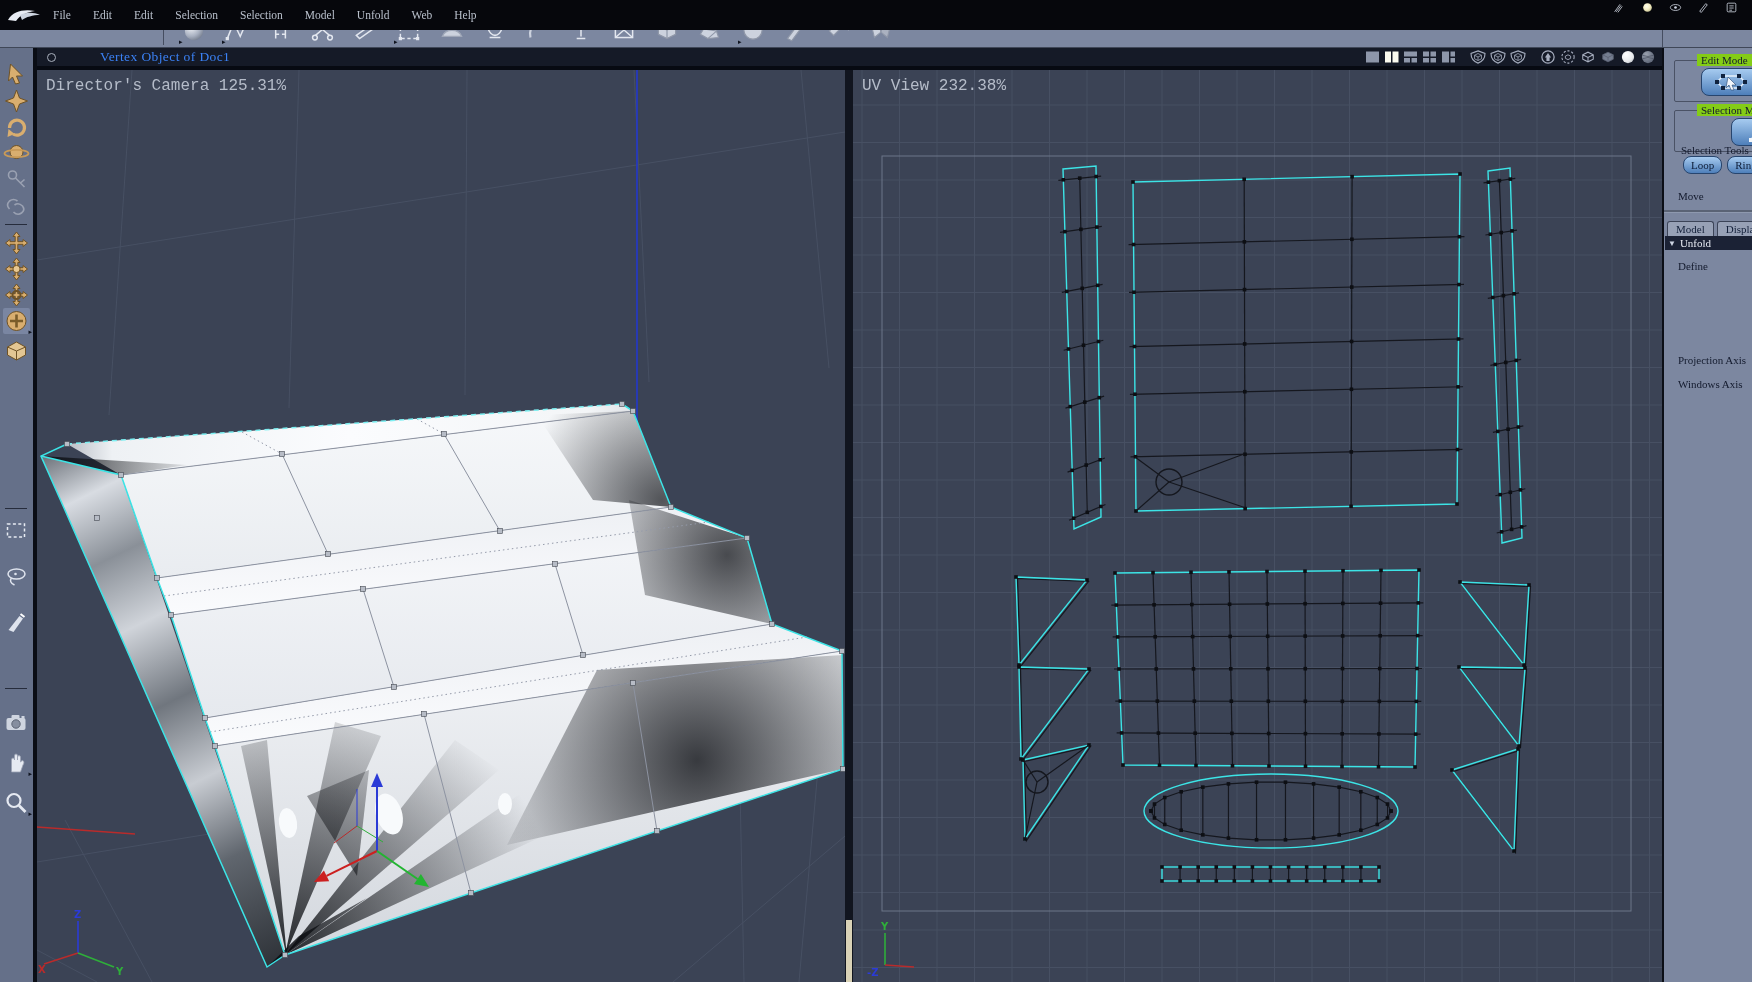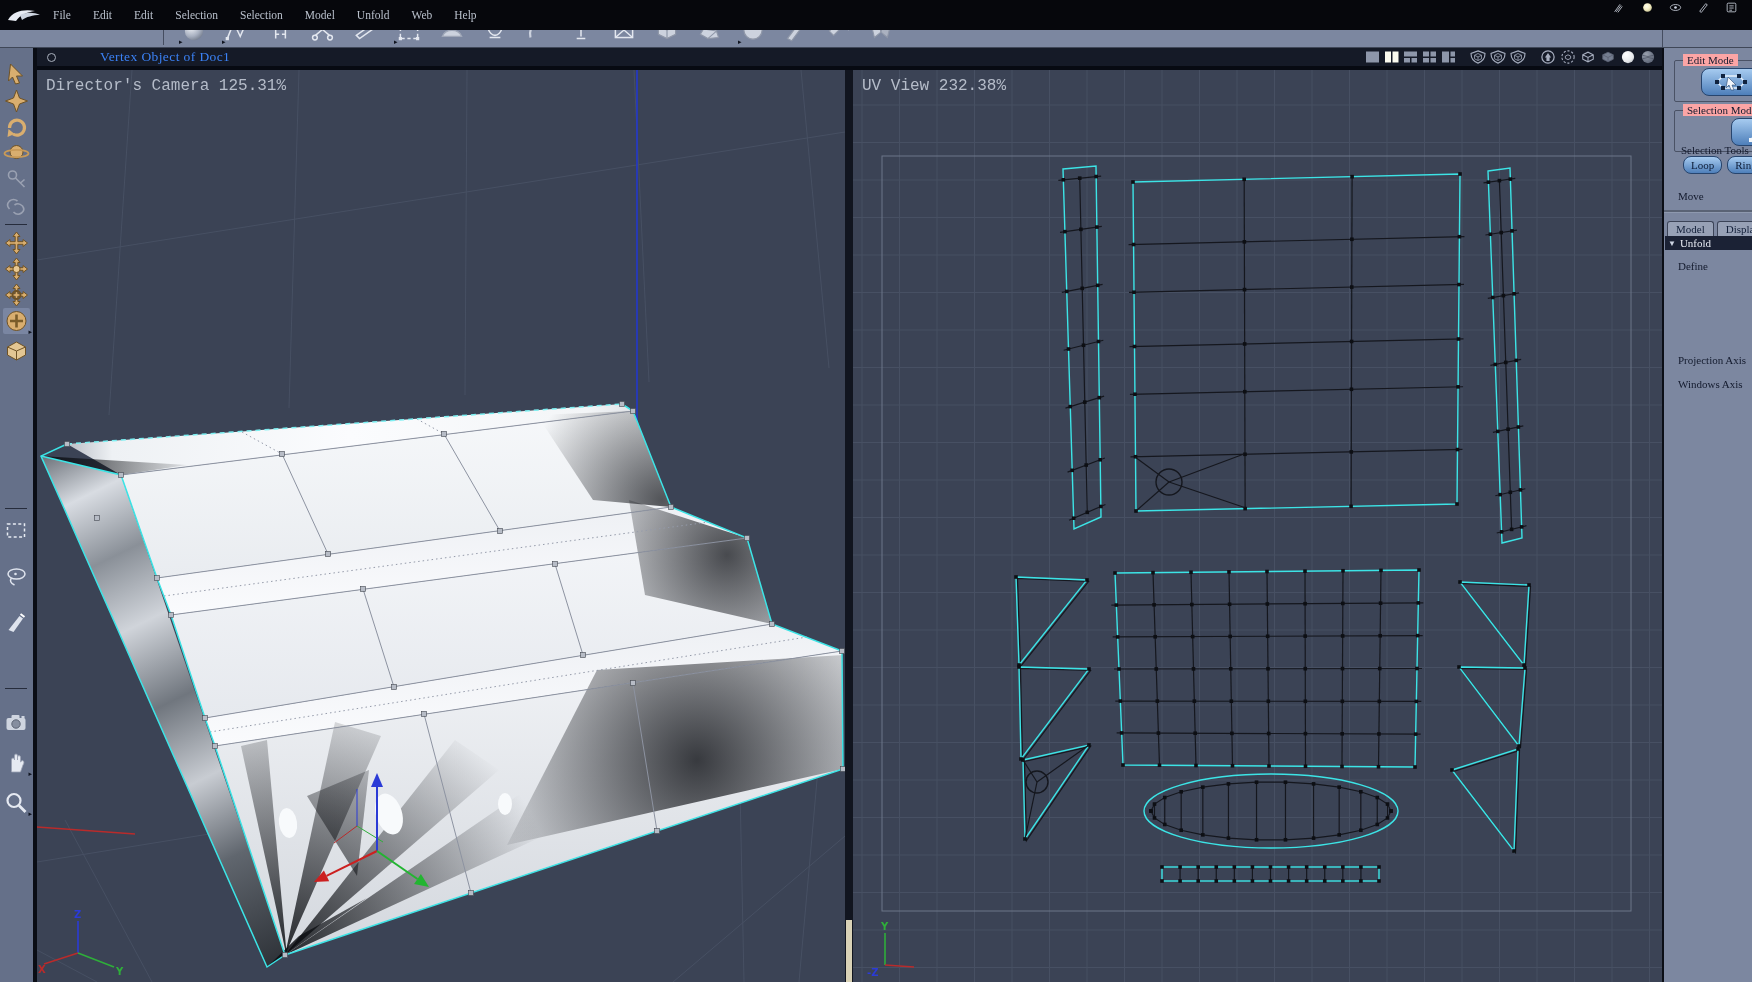--- a/index.html
+++ b/index.html
@@ -48,21 +48,21 @@
   #vp-uv{left:853px;width:809px;height:912px;}
   .vp svg{position:absolute;left:0;top:0;}
   .vp-label{position:absolute;left:9px;top:7px;color:#b5bcc9;font-size:16px;z-index:3;white-space:nowrap;font-family:Liberation Mono, monospace;}
   .splitter{position:absolute;left:845px;top:70px;width:8px;height:912px;background:#11151f;z-index:10;}
   .splitter .grip{position:absolute;left:1px;bottom:0;width:6px;height:62px;background:#d9d2b6;}
   .topline{position:absolute;left:33px;top:68px;width:1629px;height:2px;background:#070a12;z-index:15;}
   
   .rpanel{position:absolute;left:1662px;top:48px;width:90px;height:934px;background:#7c87a0;
           border-left:2px solid #0b0e16;box-sizing:border-box;font-size:11px;color:#131a2d;overflow:hidden;z-index:25;}
   .group{position:absolute;left:10px;width:160px;border:1px solid #4a5265;border-radius:2px;}
-  .glegend{position:absolute;top:-7px;left:8px;background:#fca5a5;padding:0 4px;font-size:11px;color:#131a2d;white-space:nowrap;text-align:right;}
+  .glegend{position:absolute;top:-7px;left:22px;background:#84cc16;padding:0 4px;font-size:11px;color:#131a2d;white-space:nowrap;text-align:right;}
   .g-edit{top:12px;height:40px;}
   .g-sel{top:62px;height:40px;}
   .bluebtn{background:linear-gradient(#a6cbf0,#4e7fba);border:1px solid #27456e;border-radius:8px;
            color:#0d1d38;display:flex;align-items:center;justify-content:center;}
   .editbtn{position:absolute;left:26px;top:7px;width:58px;height:26px;}
   .selbtn{position:absolute;left:56px;top:7px;width:58px;height:26px;}
   .seltools-label{position:absolute;top:96px;left:17px;white-space:nowrap;}
   .loopring{position:absolute;top:108px;left:19px;display:flex;gap:5px;}
   .lr-btn{height:16px;padding:0 7px;font-size:11px;line-height:15px;}
   .move-label{position:absolute;top:142px;left:14px;}

